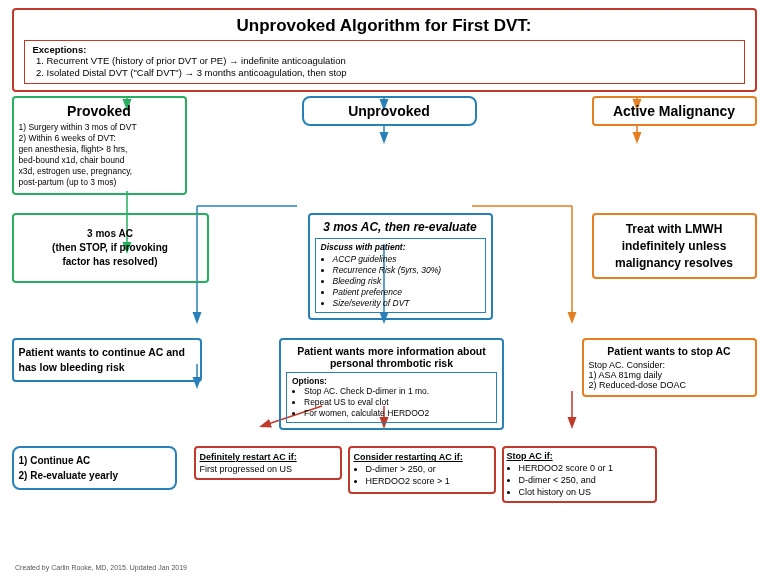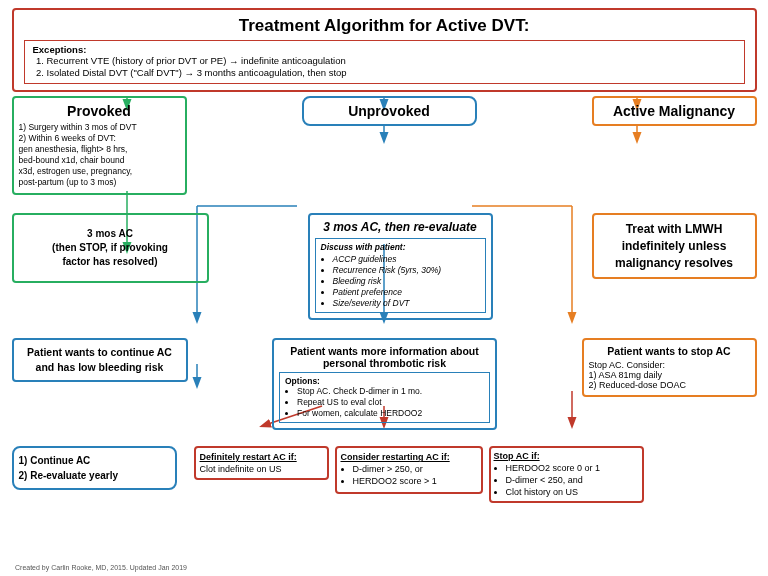--- a/index.html
+++ b/index.html
@@ -28,21 +28,21 @@
     ol {
       padding-left: 14px;
     }
   </style>
 </head>
 <body>
 
 <div class="page">
 
   <div style="border: 2px solid #c0392b; border-radius:4px; padding:6px 10px; margin:0 auto 4px auto; width:745px;">
-    <div style="font-size:17px; font-weight:bold; text-align:center; margin-bottom:4px;">Treatment Algorithm for Active DVT:</div>
+    <div style="font-size:17px; font-weight:bold; text-align:center; margin-bottom:4px;">Unprovoked Algorithm for First DVT:</div>
     <div style="border:1px solid #c0392b; padding:3px 8px; font-size:9.5px;">
       <span style="font-weight:bold;">Exceptions:</span>
       <ol style="padding-left:14px; margin:0;">
         <li>Recurrent VTE (history of prior DVT or PE) → indefinite anticoagulation</li>
         <li>Isolated Distal DVT ("Calf DVT") → 3 months anticoagulation, then stop</li>
       </ol>
     </div>
   </div>
 
   <div style="position:relative; width:745px; margin:0 auto;">
@@ -138,21 +138,21 @@
         </div>
       </div>
 
       <div style="width:165px; border:2px solid #e67e22; border-radius:4px; padding:6px; text-align:center; font-size:12px; font-weight:bold; line-height:1.4;">Treat with LMWH indefinitely unless malignancy resolves</div>
     </div>
 
     <div style="height:18px;"></div>
 
     <div style="display:flex; justify-content:space-between; align-items:flex-start; position:relative;">
 
-      <div style="width:176px; border:2px solid #2980b9; border-radius:4px; padding:5px; text-align:center; font-size:10.5px; font-weight:bold; line-height:1.4;">
+      <div style="width:190px; border:2px solid #2980b9; border-radius:4px; padding:5px; text-align:left; font-size:10.5px; font-weight:bold; line-height:1.4;">
         <span>Patient wants to continue AC and has low bleeding risk</span>
       </div>
 
       <div style="width:225px; border:2px solid #2980b9; border-radius:4px; padding:5px;">
         <div style="font-size:10.5px; font-weight:bold; text-align:center; margin-bottom:3px;">Patient wants more information about personal thrombotic risk</div>
         <div style="border:1px solid #2980b9; padding:3px 5px; font-size:8.5px;">
           <div style="font-weight:bold;">Options:</div>
           <ul style="padding-left:12px; margin:0;">
             <li>Stop AC. Check D-dimer in 1 mo.</li>
             <li>Repeat US to eval clot</li>
@@ -174,23 +174,23 @@
     <div style="height:16px;"></div>
 
     <div style="display:flex; justify-content:flex-start; align-items:flex-start; gap:6px; position:relative;">
 
       <div style="width:165px; border:2px solid #2980b9; border-radius:8px; padding:5px; font-size:10px; font-weight:bold; line-height:1.5;">
         <span>1) Continue AC<br>2) Re-evaluate yearly</span>
       </div>
 
       <div style="width:5px;"></div>
 
-      <div style="width:135px; border:2px solid #c0392b; border-radius:4px; padding:4px;">
+      <div style="width:148px; border:2px solid #c0392b; border-radius:4px; padding:4px;">
         <div style="font-weight:bold; text-decoration:underline; font-size:9px; margin-bottom:2px;">Definitely restart AC if:</div>
-        <div style="font-size:9px;">Clot indefinite on US</div>
+        <div style="font-size:9px;">First progressed on US</div>
       </div>
 
       <div style="width:148px; border:2px solid #c0392b; border-radius:4px; padding:4px;">
         <div style="font-weight:bold; text-decoration:underline; font-size:9px; margin-bottom:2px;">Consider restarting AC if:</div>
         <ul style="padding-left:12px; margin:0; font-size:9px;">
           <li>D-dimer &gt; 250, or</li>
           <li>HERDOO2 score &gt; 1</li>
         </ul>
       </div>
 

